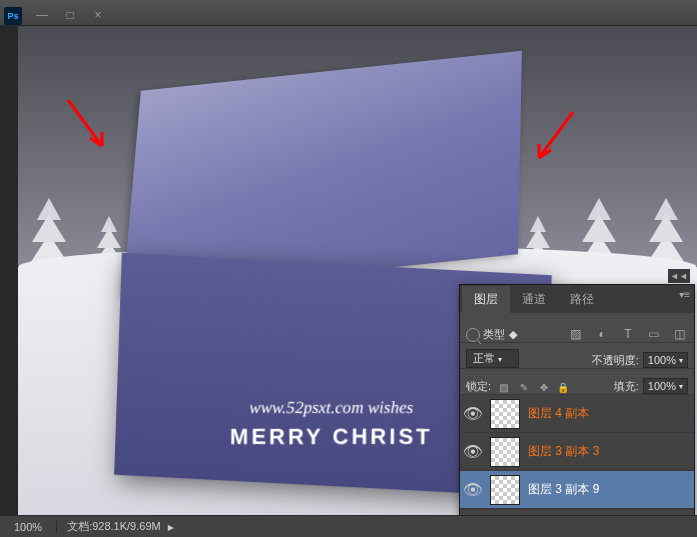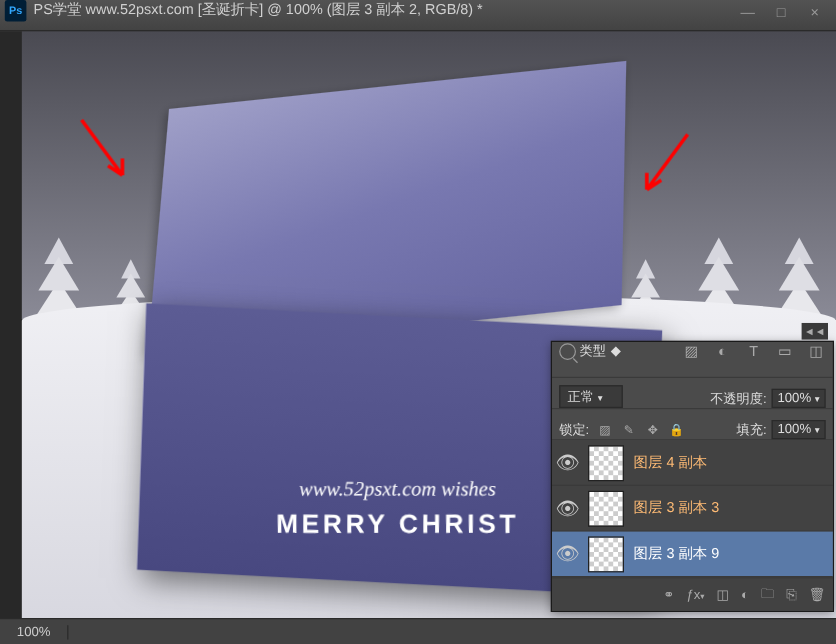--- a/index.html
+++ b/index.html
@@ -1,17 +1,17 @@
 <!DOCTYPE html>
 <html><head>
 <meta charset="utf-8">
 <style>
 *{margin:0;padding:0;box-sizing:border-box;font-family:"Microsoft YaHei",sans-serif}
 body{background:#535353;width:697px;height:537px;overflow:hidden;position:relative}
-.titlebar{height:26px;background:linear-gradient(#535353,#434343);display:flex;align-items:flex-start;padding:0 4px;border-bottom:1px solid #2a2a2a}
+.titlebar{height:26px;background:linear-gradient(#535353,#434343);display:flex;align-items:flex-end;padding:0 4px;border-bottom:1px solid #2a2a2a}
 .ps-logo{width:18px;height:18px;background:#001e36;color:#31a8ff;font-size:9px;font-weight:bold;display:flex;align-items:center;justify-content:center;border-radius:2px;margin-right:6px}
 .title-text{color:#d0d0d0;font-size:12px;flex:1}
 .winbtn{width:28px;height:20px;color:#999;font-size:12px;display:flex;align-items:center;justify-content:center;cursor:pointer}
 .canvas-area{position:absolute;top:26px;left:0;right:0;bottom:22px;background:#282828}
 .canvas{position:absolute;top:0;left:18px;right:0;bottom:0;overflow:hidden}
 .sky{position:absolute;top:0;left:0;right:0;height:240px;background:linear-gradient(#4a4a52,#8a8a96)}
 .snow-ground{position:absolute;top:220px;left:0;right:0;bottom:0;background:linear-gradient(#f0f0f4,#d8d8e0);border-radius:50% 50% 0 0 / 8% 8% 0 0}
 .trees{position:absolute;top:164px;left:0;right:0;height:80px;display:flex;justify-content:space-between;padding:0 6px}
 .tree{width:50px;height:78px;position:relative}
 .tree::before{content:"";position:absolute;bottom:0;left:50%;transform:translateX(-50%);border-left:22px solid transparent;border-right:22px solid transparent;border-bottom:34px solid #e8e8ec}
@@ -34,50 +34,49 @@
 .statusbar{position:absolute;bottom:0;left:0;right:0;height:22px;background:#424242;display:flex;align-items:center;color:#ccc;font-size:11px;border-top:1px solid #2a2a2a}
 .zoom{padding:0 14px;border-right:1px solid #2a2a2a}
 .docsize{padding:0 10px}
 .tri{margin-left:4px;font-size:8px}
 .layers-panel{position:absolute;right:2px;top:284px;width:236px;background:#4b4b4b;border:1px solid #1a1a1a;box-shadow:0 2px 8px rgba(0,0,0,.4)}
 .panel-tabs{height:28px;background:#3a3a3a;display:flex;align-items:flex-end;padding-left:2px;position:relative}
 .tab{padding:5px 12px;color:#aaa;font-size:12px;cursor:pointer}
 .tab.active{background:#4b4b4b;color:#e0e0e0}
 .panel-menu{position:absolute;right:4px;top:4px;color:#aaa;font-size:10px}
 .panel-collapse{position:absolute;right:4px;top:-16px;width:22px;height:14px;background:#3a3a3a;color:#aaa;font-size:9px;display:flex;align-items:center;justify-content:center}
-.filter-row{height:30px;display:flex;align-items:flex-start;padding:0 6px;gap:6px;border-bottom:1px solid #3a3a3a}
+.filter-row{height:30px;display:flex;align-items:flex-end;padding:0 6px;gap:6px;border-bottom:1px solid #3a3a3a}
 .filter-select{display:flex;align-items:center;color:#ddd;font-size:11px}
 .filter-select .lens{width:14px;height:14px;border:1px solid #999;border-radius:50%;margin-right:3px;position:relative}
 .filter-select .lens::after{content:"";position:absolute;width:5px;height:1px;background:#999;bottom:-2px;right:-3px;transform:rotate(45deg)}
 .filter-icons{display:flex;gap:10px;margin-left:auto;color:#aaa;font-size:12px}
 .fi{width:16px;height:16px;display:flex;align-items:center;justify-content:center;cursor:pointer}
 .blend-row,.lock-row{height:26px;display:flex;align-items:flex-end;padding:0 6px;color:#ddd;font-size:11px;border-bottom:1px solid #3a3a3a}
 .blend-select{background:#3a3a3a;border:1px solid #2a2a2a;color:#ddd;padding:1px 16px 1px 6px;font-size:11px;position:relative}
 .opacity-label{margin-left:auto}
 .opacity-val{background:#3a3a3a;border:1px solid #2a2a2a;padding:1px 4px;margin-left:4px;display:flex;align-items:center}
 .lock-icons{display:flex;gap:6px;margin-left:6px}
 .lock-i{width:14px;height:14px;color:#aaa;font-size:10px;display:flex;align-items:center;justify-content:center}
 .layer-list{background:#424242}
 .layer{height:38px;display:flex;align-items:center;padding:0 4px;border-bottom:1px solid #3a3a3a}
 .layer.selected{background:#5a7aa8}
 .eye{width:18px;height:18px;display:flex;align-items:center;justify-content:center;color:#ccc;margin-right:8px;cursor:pointer}
 .thumb{width:30px;height:30px;border:1px solid #222;margin-right:8px;position:relative;overflow:hidden}
 .checker{background:repeating-conic-gradient(#ccc 0 25%,#fff 0 50%) 0 0/8px 8px}
 .thumb-inner{position:absolute;inset:0}
-.layer-name{color:#fdba74;font-size:12px}
+.layer-name{color:#f97316;font-size:12px}
 .layer.selected .layer-name{color:#fff}
 .panel-footer{height:28px;background:#424242;display:flex;align-items:center;justify-content:flex-end;padding:0 6px;gap:10px;border-top:1px solid #3a3a3a;color:#aaa;font-size:11px}
 .pf-i{cursor:pointer}
 </style>
 </head>
 <body>
 
 <div class="titlebar">
   <div class="ps-logo">Ps</div>
-  <div class="title-text">PS学堂  www.52psxt.com [圣诞折卡] @ 100% (图层 3 副本 2, RGB/8) *</div>
   <div class="winbtn">—</div>
   <div class="winbtn">□</div>
   <div class="winbtn">×</div>
 </div>
 
 <div class="canvas-area">
   <div class="canvas">
     <div class="sky"></div>
     <div class="trees">
       <div class="tree">
@@ -132,20 +131,26 @@
     <div class="arrow arrow2">
       <svg viewBox="0 0 50 60">
           <path d="M44 4 L10 50 M10 50 L22 42 M10 50 L10 36" stroke="#ff0000" stroke-width="3" fill="none"></path>
         </svg>
     </div>
   </div>
 </div>
 
 <div class="layers-panel">
   <div class="panel-collapse">◄◄</div>
+  <div class="panel-tabs">
+    <div class="tab active">图层</div>
+    <div class="tab">通道</div>
+    <div class="tab">路径</div>
+    <div class="panel-menu">▾≡</div>
+  </div>
   <div class="filter-row">
     <div class="filter-select">
       <span class="lens"></span>
       <span>类型</span>
         <span style="margin-left:4px">◆</span>
     </div>
     <div class="filter-icons">
       <div class="fi">▨</div>
       <div class="fi">◐</div>
       <div class="fi">T</div>
@@ -204,13 +209,17 @@
     <span class="pf-i">◫</span>
     <span class="pf-i">◐</span>
     <span class="pf-i">🗀</span>
     <span class="pf-i">⎘</span>
     <span class="pf-i">🗑</span>
   </div>
 </div>
 
 <div class="statusbar">
   <div class="zoom">100%</div>
+  <div class="docsize">
+    <span>文档:</span><span>928.1K/9.69M</span>
+    <span class="tri">▶</span>
+  </div>
 </div>
 
 </body></html>

